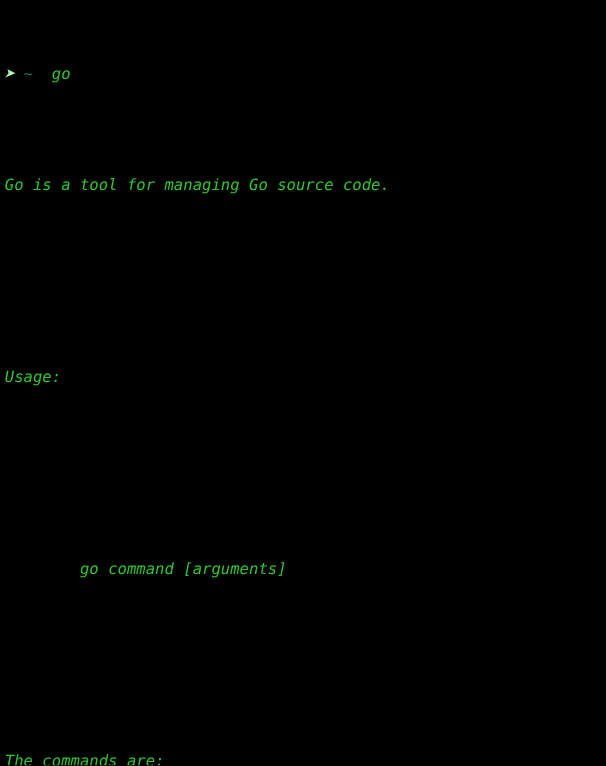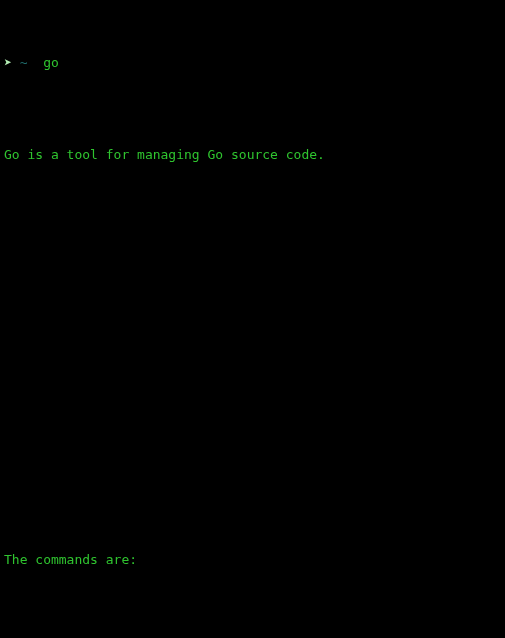--- a/index.html
+++ b/index.html
@@ -24,20 +24,21 @@
     line-height: 17px;
     letter-spacing: 0px;
     color: #2fc42f;
     white-space: pre;
     overflow: hidden;
   }
   .line {
     height: 17px;
     white-space: pre;
     font-family: "DejaVu Sans Mono", "Liberation Mono", monospace;
+    font-style: italic;
   }
   .blank {
     height: 17px;
   }
   .prompt-arrow {
     color: #b6f0b6;
     font-weight: bold;
   }
   .prompt-path {
     color: #1f6b6b;
@@ -54,24 +55,25 @@
 <body>
 
 <div id="terminal">
 
   <div class="line"><span class="prompt-arrow">➤</span><span> </span><span class="prompt-path">~</span><span>  </span><span class="prompt-cmd">go</span></div>
 
   <div class="line out">Go is a tool for managing Go source code.</div>
 
   <div class="blank"></div>
 
+  <div class="line out">Usage:</div>
 
   <div class="blank"></div>
 
-  <div class="line out"><span>        </span></div>
+  <div class="line out"><span>        </span><span>go command [arguments]</span></div>
 
   <div class="blank"></div>
 
   <div class="line out">The commands are:</div>
 
   <div class="blank"></div>
 
   
 
   

